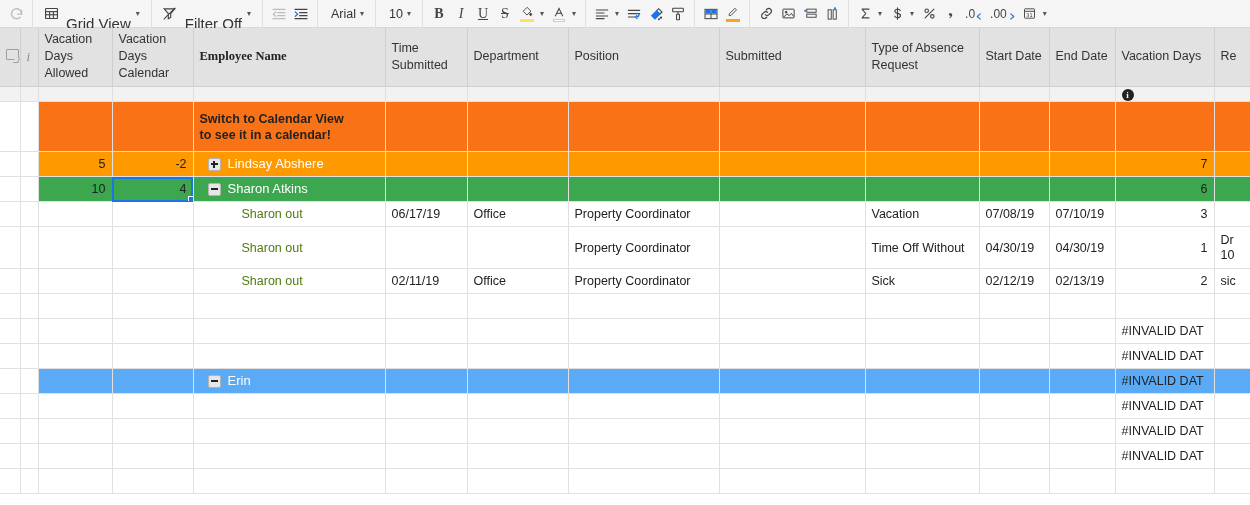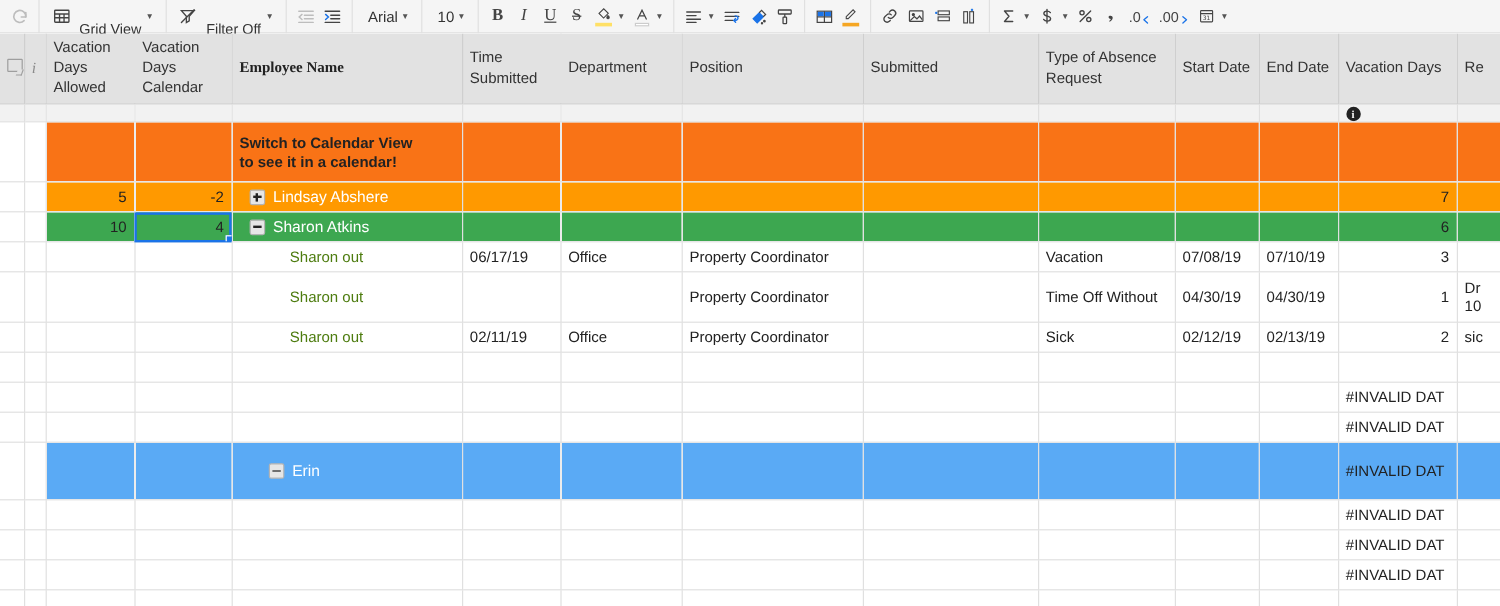--- a/index.html
+++ b/index.html
@@ -38,21 +38,21 @@
     justify-content: center;
     height: 22px;
     min-width: 22px;
     padding: 0 3px;
     border-radius: 2px;
     cursor: pointer;
     color: #444;
   }
   .tb-btn.disabled { color: #bdbdbd; }
   .tb-label {
-    font-size: 12px;
+    font-size: 15px;
     color: #333;
     padding: 0 3px 0 4px;
     white-space: nowrap;
     margin-top: 20px;
   }
   .caret {
     font-size: 8px;
     color: #555;
     padding: 0 4px 0 2px;
     line-height: 1;
@@ -671,21 +671,21 @@
           <td class=""></td>
           <td class=""></td>
           <td class=""><span>#INVALID DAT</span></td>
           <td class=" two-line"><span></span></td>
         </tr>
         <tr class="r-std">
           <td class="blank-left"></td>
           <td></td>
           <td class="fill-blue num"></td>
           <td class="fill-blue num"></td>
-          <td class="fill-blue" style="padding:16px"><span class="emp-name white"><span class="expander">
+          <td class="fill-blue" style="padding:0"><span class="emp-name white"><span class="expander">
                 <i></i>
               </span>Erin</span></td>
           <td class="fill-blue"></td>
           <td class="fill-blue"></td>
           <td class="fill-blue"></td>
           <td class="fill-blue"></td>
           <td class="fill-blue"></td>
           <td class="fill-blue"></td>
           <td class="fill-blue"></td>
           <td class="fill-blue"><span>#INVALID DAT</span></td>

